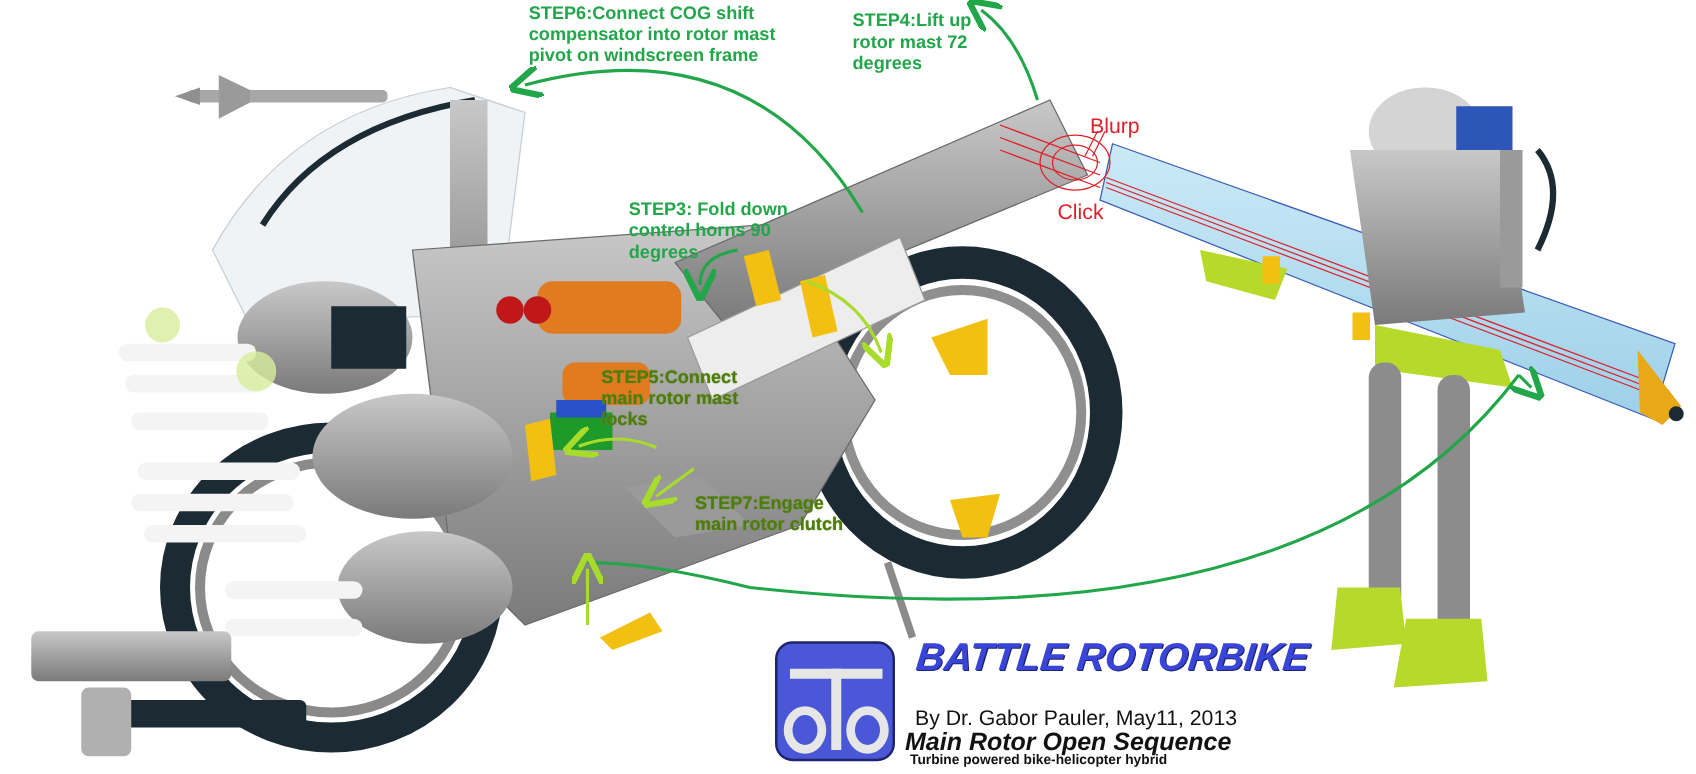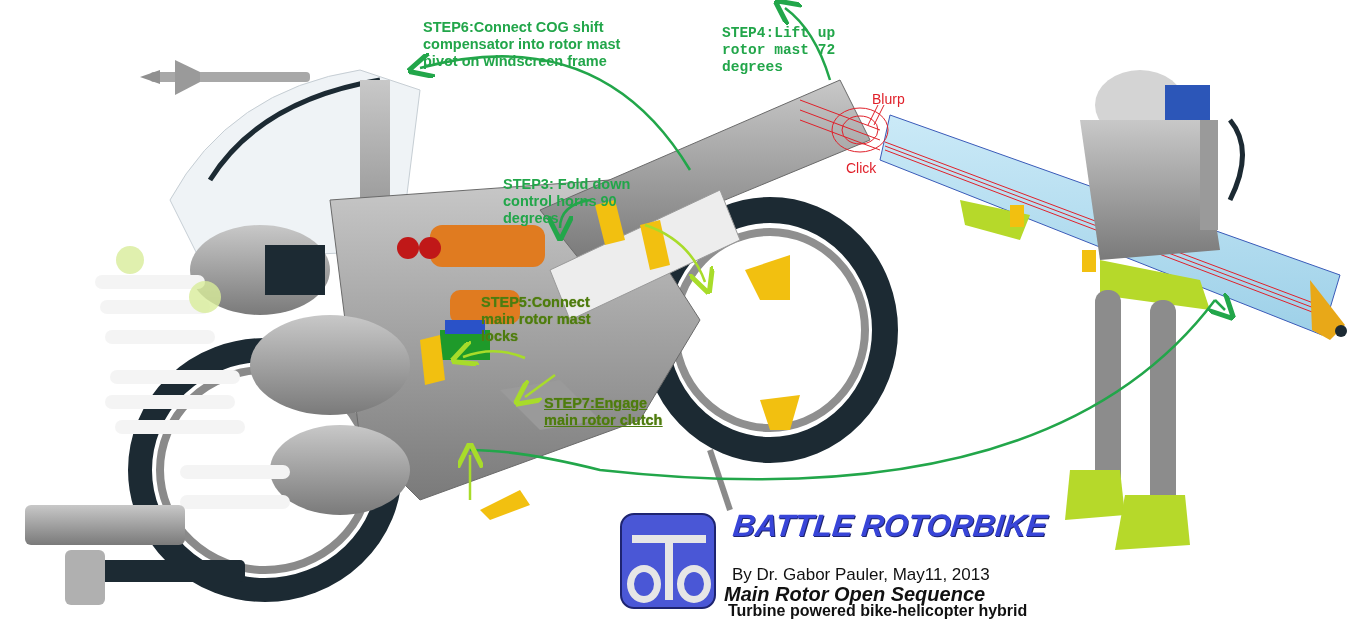--- a/index.html
+++ b/index.html
@@ -1,30 +1,30 @@
 <!DOCTYPE html>
 <html><head>
 <meta charset="utf-8">
 <style>
   html, body { margin:0; padding:0; background:#ffffff; }
   #stage { position:relative; width:1357px; height:619px; overflow:hidden; background:#ffffff; font-family:"Liberation Sans", sans-serif; }
   svg.art { position:absolute; left:0; top:0; }
   .lbl { position:absolute; font-family:"Liberation Sans", sans-serif; font-weight:bold; font-size:14.5px; line-height:17px; white-space:pre-line; }
-  .green { color:#22a64a;margin-top:16px; }
+  .green { color:#22a64a; }
   .lime { color:#4d7c0f; text-shadow:0 0 1px #6a8a20; }
   .red { color:#e0202a; }
-  .small-red { position:absolute; font-family:"Liberation Sans", sans-serif; font-size:14px; color:#e0202a; }
+  .small-red { position:absolute; font-family:"Liberation Sans", sans-serif; font-size:17px; color:#e0202a; }
   .logo { position:absolute; left:620px; top:513px; width:96px; height:96px; background:#4a57d6; border-radius:14px; border:2px solid #1e2470; box-sizing:border-box; }
   .logo .bar { position:absolute; background:#e6e6e6; }
   .logo .o { position:absolute; border:7px solid #e6e6e6; border-radius:50%; box-sizing:border-box; }
   .title-main { position:absolute; left:733px; top:508px; font-family:"Liberation Sans", sans-serif; font-weight:bold; font-style:italic; font-size:31px; color:#3845d8; letter-spacing:0px; transform:skewX(-6deg); text-shadow:1px 1px 0 #1e2470; }
   .title-sub { position:absolute; left:724px; top:542px; font-family:"Liberation Sans", sans-serif; font-weight:bold; font-style:italic; font-size:20px; color:#111;margin-top:41px; }
   .author { position:absolute; left:732px; top:565px; font-family:Liberation Sans, sans-serif; font-size:17px; color:#111; }
   .bricks { position:absolute; left:759px; top:583px; font-family:"Liberation Sans", sans-serif; font-size:17px; color:#111; }
-  .tagline { position:absolute; left:728px; top:602px; font-family:"Liberation Sans", sans-serif; font-weight:bold; font-size:16px; color:#111; }
+  .tagline { position:absolute; left:728px; top:602px; font-family:"Liberation Sans", sans-serif; font-weight:bold; font-size:11px; color:#111; }
 </style>
 </head>
 <body>
 
 <div id="stage">
 
   <svg class="art" width="1357" height="619" viewBox="0 0 1357 619">
     <defs>
       <marker id="ahG" markerWidth="10" markerHeight="10" refX="5" refY="5" orient="auto">
         <path d="M0,0 L10,5 L0,10" fill="none" stroke="#22a64a" stroke-width="2"></path>
@@ -148,30 +148,30 @@
       <path d="M525,358 Q495,345 463,357" stroke="#a8dc2a" marker-end="url(#ahL)"></path>
       <path d="M555,375 L525,397" stroke="#a8dc2a" marker-end="url(#ahL)"></path>
       <path d="M645,225 Q690,240 705,282" stroke="#a8dc2a" marker-end="url(#ahL)"></path>
       <path d="M470,500 L470,455" stroke="#a8dc2a" marker-end="url(#ahL)"></path>
     </g>
   </svg>
 
   <div class="lbl green" style="left:423px; top:3px;">STEP6:Connect COG shift
 compensator into rotor mast
 pivot on windscreen frame</div>
-  <div class="lbl green" style="left:722px; top:9px;font-family:Liberation Mono, monospace;">STEP4:Lift up
+  <div class="lbl green" style="left:682px; top:9px;">STEP4:Lift up
 rotor mast 72
 degrees</div>
   <div class="lbl green" style="left:503px; top:160px;">STEP3: Fold down
 control horns 90
 degrees</div>
   <div class="lbl lime" style="left:481px; top:294px;">STEP5:Connect
 main rotor mast
 locks</div>
-  <div class="lbl lime" style="left:544px; top:395px;text-decoration:underline;">STEP7:Engage
+  <div class="lbl lime" style="left:556px; top:395px;">STEP7:Engage
 main rotor clutch</div>
 
   <div class="small-red" style="left:872px; top:91px;">Blurp</div>
   <div class="small-red" style="left:846px; top:160px;">Click</div>
 
   <div class="logo">
     <div class="bar" style="left:10px; top:20px; width:74px; height:8px;"></div>
     <div class="bar" style="left:43px; top:20px; width:8px; height:65px;"></div>
     <div class="o" style="left:5px; top:50px; width:34px; height:38px;"></div>
     <div class="o" style="left:55px; top:50px; width:34px; height:38px;"></div>

